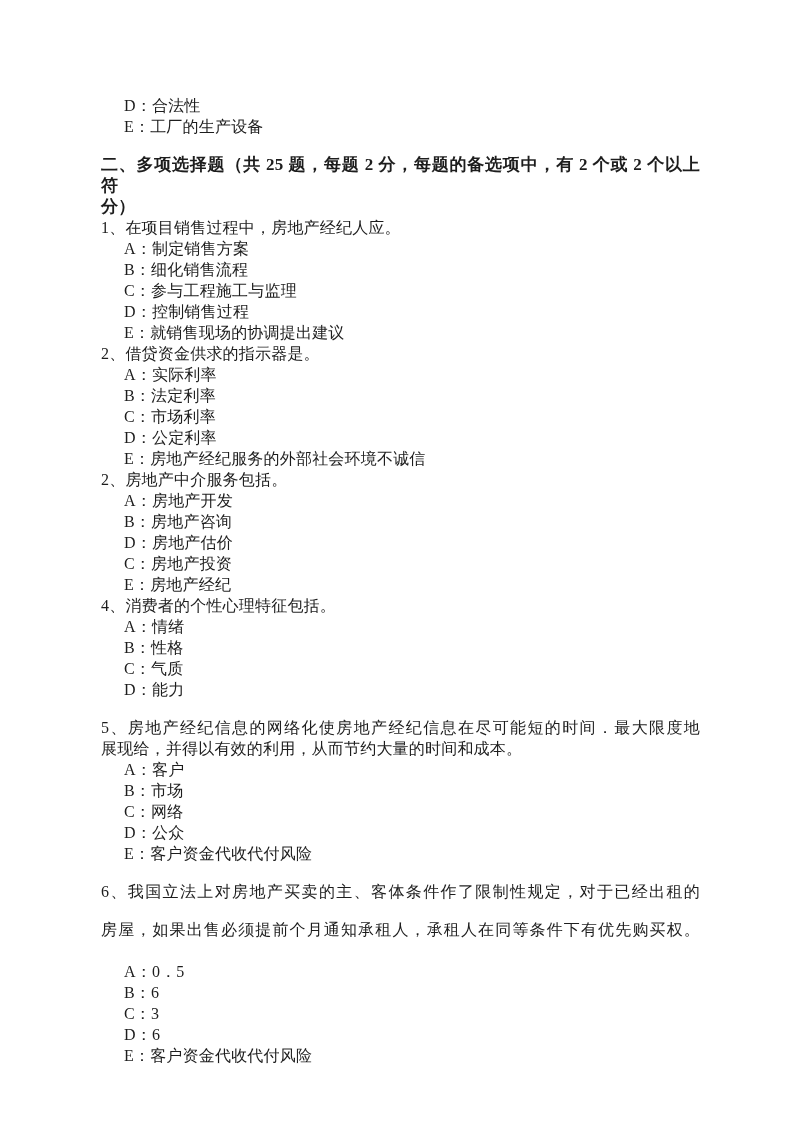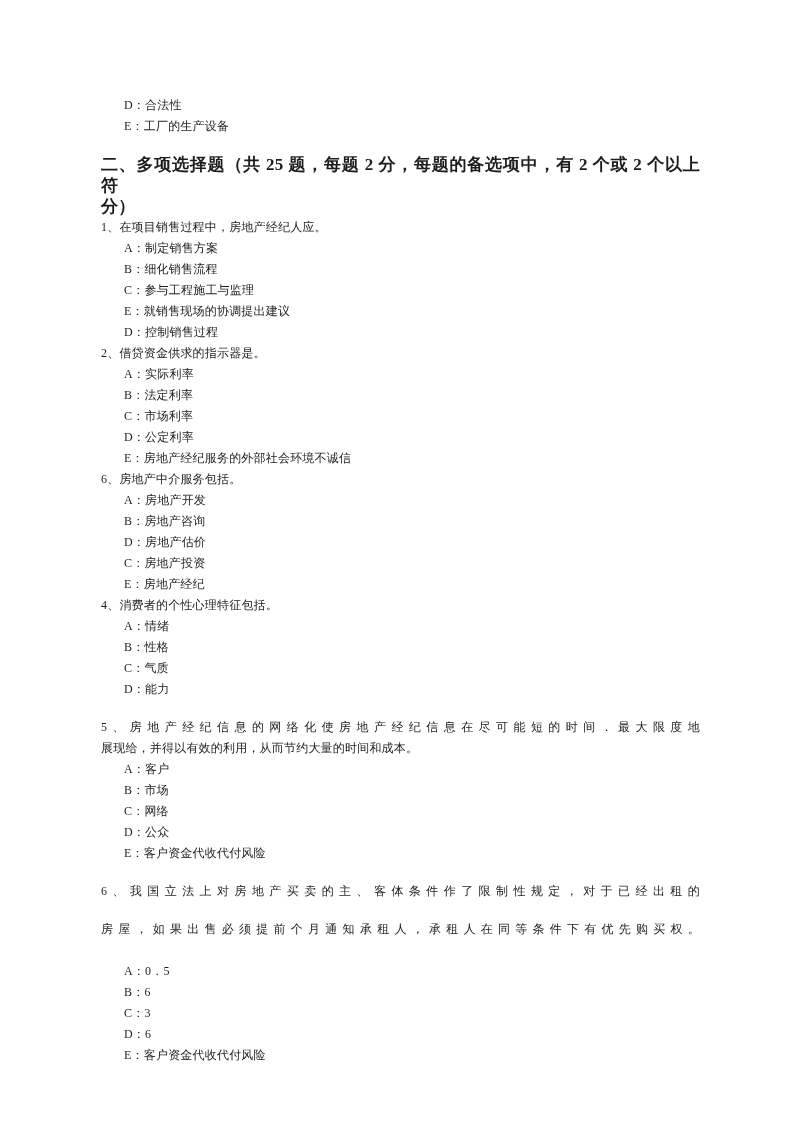--- a/index.html
+++ b/index.html
@@ -11,21 +11,21 @@
     overflow: hidden;
     font-family: "Liberation Serif", "DejaVu Serif", serif;
   }
   .doc {
     position: absolute;
     left: 101px;
     top: 95px;
     width: 599px;
   }
   .ln {
-    font-size: 12px;
+    font-size: 16px;
     line-height: 21px;
     min-height: 21px;
     white-space: pre-wrap;
     letter-spacing: 0.2px;
   }
   .ln.head {
     font-weight: 700;
     font-size: 17px;
     letter-spacing: 0.3px;
   }
@@ -44,29 +44,29 @@
 <div class="page" style="background: rgb(255, 255, 255);">
   <div class="doc" id="doc" style="color: rgb(29, 29, 29);">
       <div class="ln opt">D：合法性</div>
       <div class="ln opt">E：工厂的生产设备</div>
       <div class="ln head fill">二、多项选择题（共 25 题，每题 2 分，每题的备选项中，有 2 个或 2 个以上符</div>
       <div class="ln head">分）</div>
       <div class="ln stem">1、在项目销售过程中，房地产经纪人应。</div>
       <div class="ln opt">A：制定销售方案</div>
       <div class="ln opt">B：细化销售流程</div>
       <div class="ln opt">C：参与工程施工与监理</div>
+      <div class="ln opt">D：控制销售过程</div>
       <div class="ln opt">E：就销售现场的协调提出建议</div>
-      <div class="ln opt">D：控制销售过程</div>
       <div class="ln stem">2、借贷资金供求的指示器是。</div>
       <div class="ln opt">A：实际利率</div>
       <div class="ln opt">B：法定利率</div>
       <div class="ln opt">C：市场利率</div>
       <div class="ln opt">D：公定利率</div>
       <div class="ln opt">E：房地产经纪服务的外部社会环境不诚信</div>
-      <div class="ln stem">6、房地产中介服务包括。</div>
+      <div class="ln stem">2、房地产中介服务包括。</div>
       <div class="ln opt">A：房地产开发</div>
       <div class="ln opt">B：房地产咨询</div>
       <div class="ln opt">D：房地产估价</div>
       <div class="ln opt">C：房地产投资</div>
       <div class="ln opt">E：房地产经纪</div>
       <div class="ln stem">4、消费者的个性心理特征包括。</div>
       <div class="ln opt">A：情绪</div>
       <div class="ln opt">B：性格</div>
       <div class="ln opt">C：气质</div>
       <div class="ln opt">D：能力</div>

